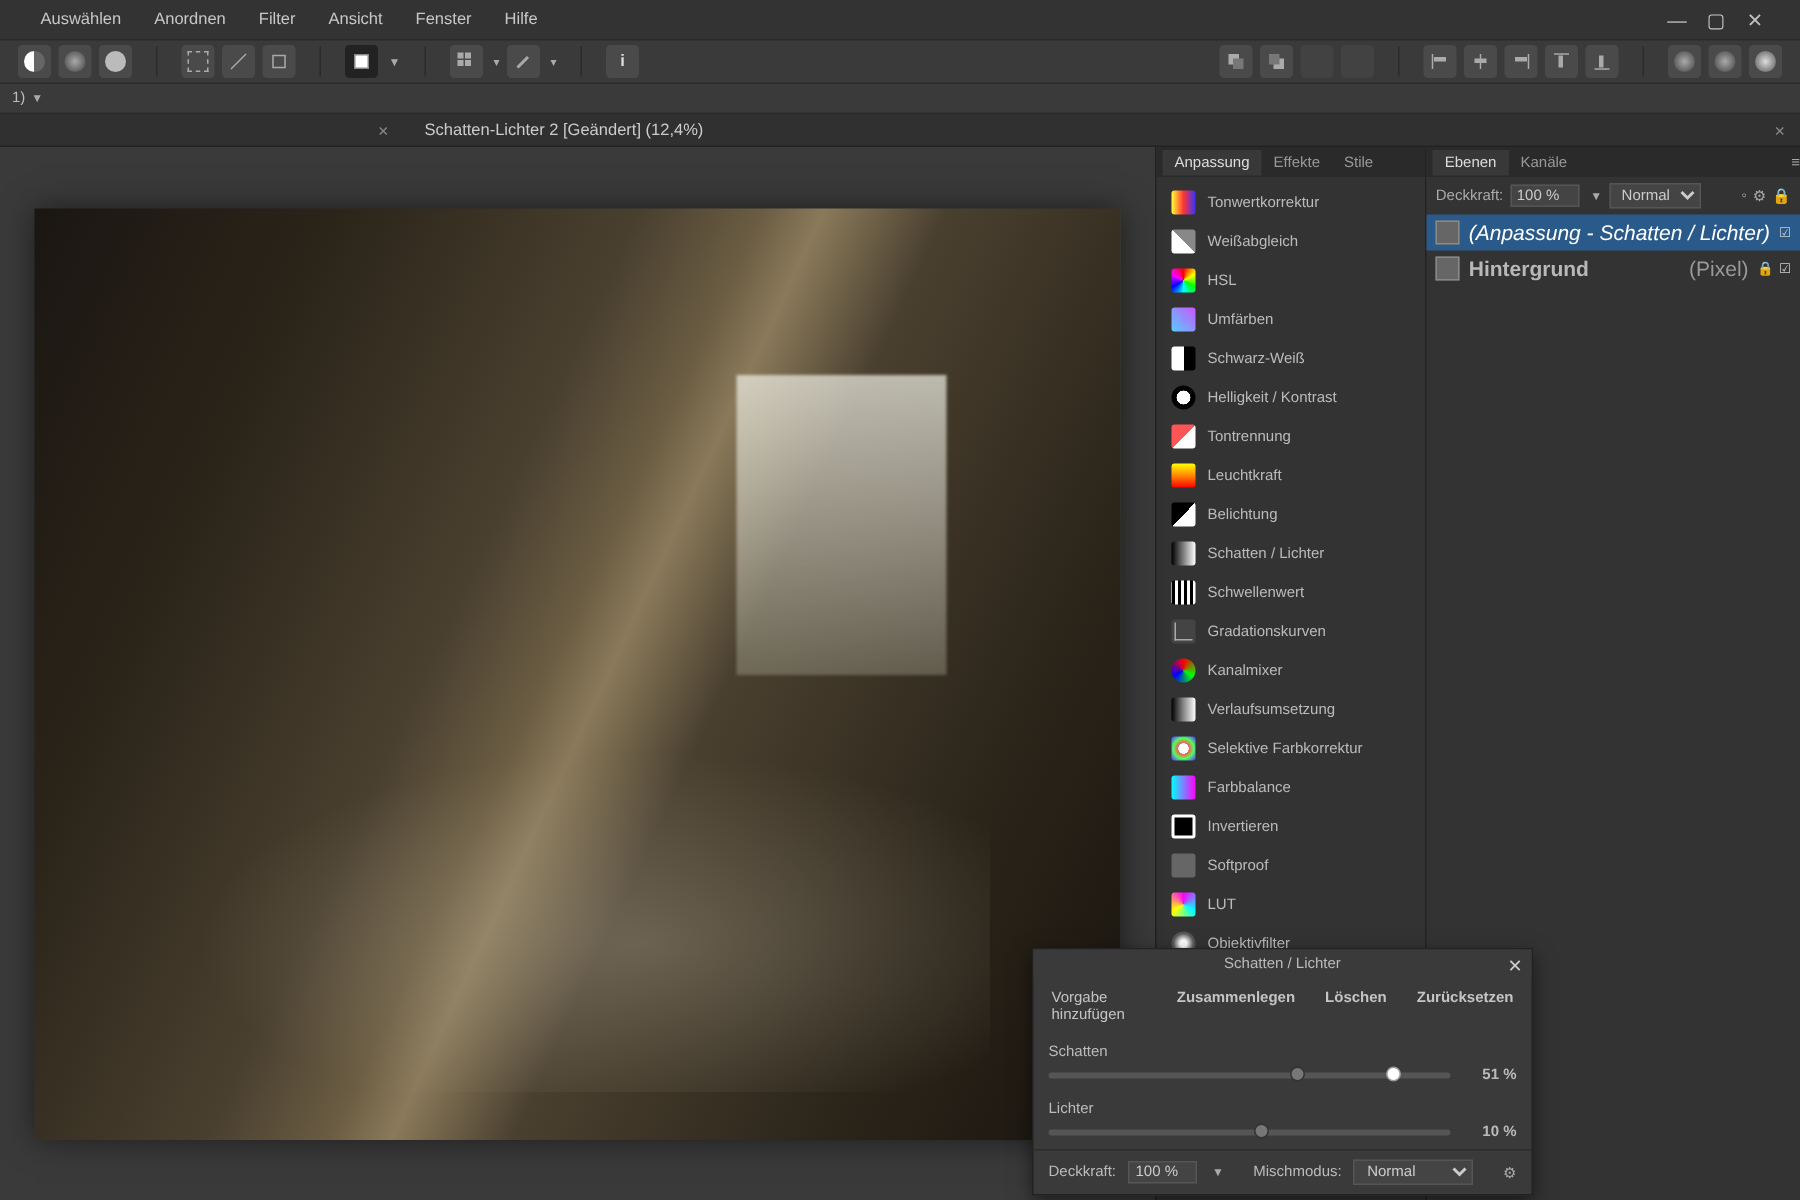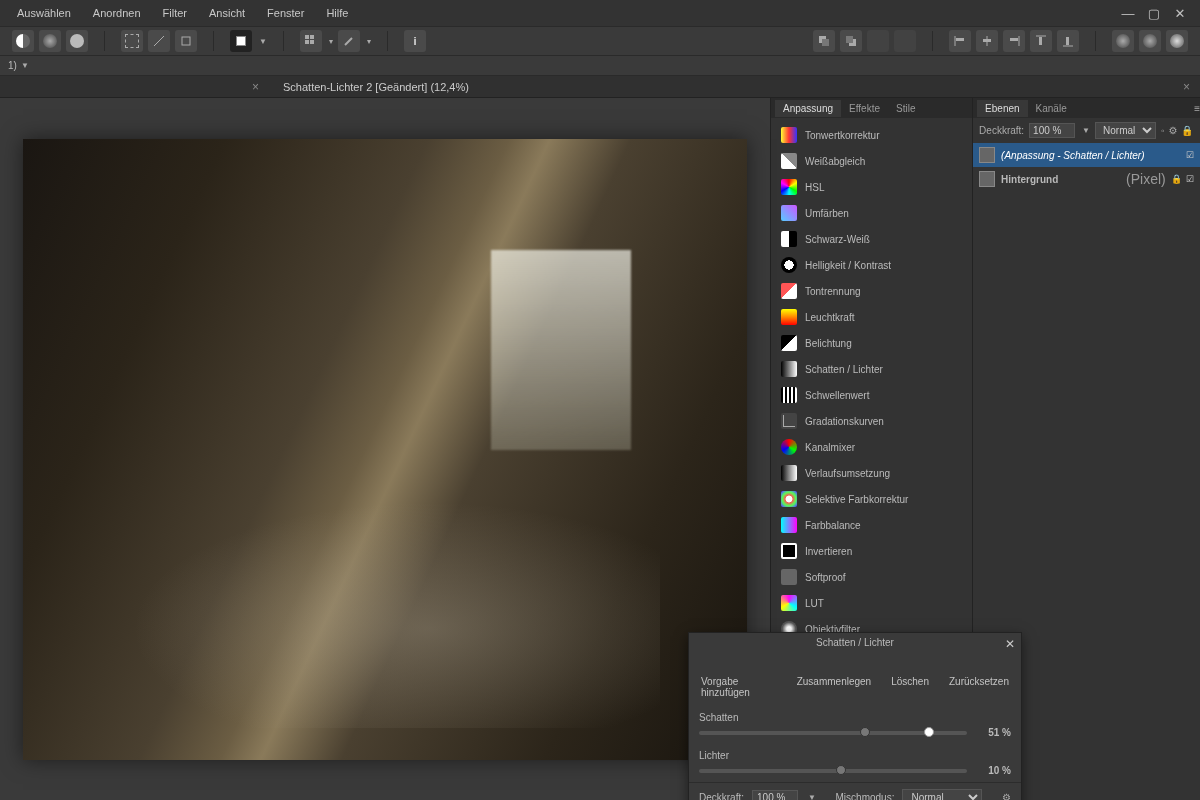--- a/index.html
+++ b/index.html
@@ -1,19 +1,19 @@
 <!DOCTYPE html>
 <html><head>
 <meta charset="utf-8">
 <style>
 * { margin: 0; padding: 0; box-sizing: border-box; font-family: 'Segoe UI', Arial, sans-serif; }
 body { background: #333333; color: #b8b8b8; font-size: 11px; overflow: hidden; width: 1200px; height: 800px; }
 
 
-.menubar { background: #333333; height: 26px; display: flex; align-items: center; padding: 0 6px; }
+.menubar { background: #333333; height: 26px; display: flex; align-items: center; padding: 0 16px; }
 .menubar .menu-item { padding: 5px 11px; cursor: pointer; color: #c8c8c8; }
 .window-controls { margin-left: auto; display: flex; gap: 10px; padding-right: 6px; }
 .window-controls span { width: 16px; text-align: center; cursor: pointer; color: #c0c0c0; font-size: 13px; }
 
 
 .toolbar { background: #3a3a3a; height: 30px; display: flex; align-items: center; padding: 0 6px; border-top: 1px solid #2a2a2a; border-bottom: 1px solid #2a2a2a; gap: 6px; }
 .tool-group { display: flex; gap: 5px; align-items: center; padding: 0 6px; }
 .tool-btn { width: 22px; height: 22px; background: #4a4a4a; border-radius: 3px; display: flex; align-items: center; justify-content: center; cursor: pointer; }
 .circle-icon { width: 14px; height: 14px; border-radius: 50%; }
 .half-circle { background: linear-gradient(90deg, #fff 50%, #666 50%); }
@@ -52,33 +52,33 @@
 .adj-label { color:#bbb; font-size:10px; }
 
 
 .layers-panel { flex:1; background:#333; border-left:1px solid #222; display:flex; flex-direction:column; }
 .layers-controls { display:flex; align-items:center; gap:5px; padding:4px 6px; font-size:10px; color:#aaa; background:#333; }
 .layers-controls input { width:46px; background:#444; border:1px solid #555; color:#ccc; font-size:10px; padding:1px 3px; }
 .layers-controls select { background:#444; border:1px solid #555; color:#ccc; font-size:10px; padding:1px 3px; }
 .layer-row { display:flex; align-items:center; gap:6px; padding:4px 6px; cursor:pointer; }
 .layer-row.selected { background:#2a5a8a; color:#fff; }
 .layer-thumb { width:16px; height:16px; background:#666; border:1px solid #888; flex-shrink:0; }
-.layer-name { font-size:10px; flex:1; white-space:nowrap; overflow:hidden; }
+.layer-name { font-size:14px; flex:1; white-space:nowrap; overflow:hidden; }
 .layer-suffix { color:#999; font-size:14px; }
 .layer-icons-right { margin-left:auto; display:flex; gap:3px; font-size:9px; color:#ccc; }
 .panel-topright { margin-left:auto; display:flex; gap:4px; align-items:center; }
 .panel-topright span { font-size:10px; color:#aaa; cursor:pointer; }
 
 
 .dialog { position:absolute; left:688px; top:632px; width:334px; background:#3a3a3a; border:1px solid #222; box-shadow:0 4px 12px rgba(0,0,0,0.5); font-size:10px; color:#bbb; }
 .dialog-title { text-align:center; padding:4px; position:relative; background:#3a3a3a; }
 .dialog-close { position:absolute; right:6px; top:4px; cursor:pointer; color:#ccc; font-size:12px; }
-.dialog-buttons { display:flex; gap:16px; padding:6px 8px;margin-top:16px; }
+.dialog-buttons { display:flex; gap:16px; padding:6px 8px; }
 .dlg-btn { color:#c4c4c4; cursor:pointer; padding:2px 4px; }
-.dlg-btn-group { margin-left:auto; display:flex; gap:12px; }
+.dlg-btn-group { margin-left:auto; display:flex; gap:12px;font-weight:bold; }
 .slider-sec { padding:6px 10px; }
 .slider-label { margin-bottom:4px; display:block; }
 .slider-row { display:flex; align-items:center; gap:8px; }
 .slider-track { flex:1; height:4px; background:#555; position:relative; border-radius:2px; }
 .slider-thumb-dark { position:absolute; top:-4px; width:10px; height:10px; border-radius:50%; background:#777; border:1px solid #333; transform:translateX(-50%); cursor:pointer; }
 .slider-thumb-light { position:absolute; top:-4px; width:10px; height:10px; border-radius:50%; background:#fff; border:1px solid #999; transform:translateX(-50%); cursor:pointer; }
 .slider-val { width:36px; text-align:right;font-weight:bold; }
 .dialog-footer { display:flex; align-items:center; gap:8px; padding:6px 10px; border-top:1px solid #2c2c2c; }
 .dialog-footer select, .dialog-footer input { background:#444; border:1px solid #555; color:#ccc; font-size:10px; padding:1px 4px; }
 .gear { margin-left:auto; cursor:pointer; color:#aaa; }

